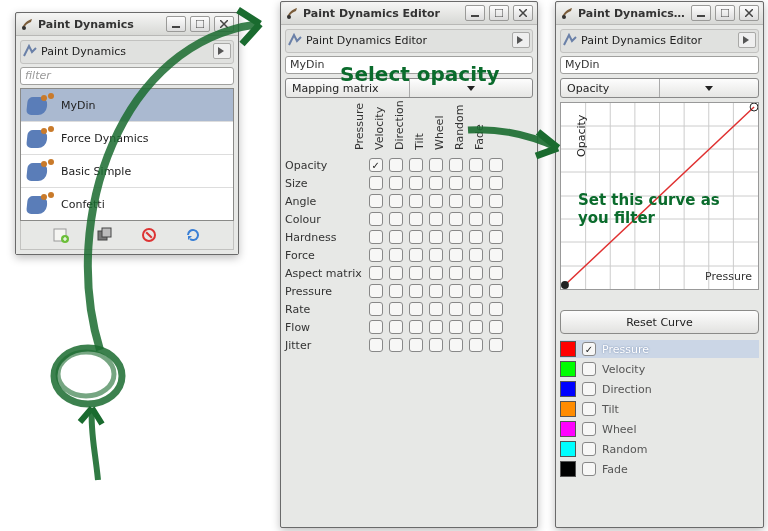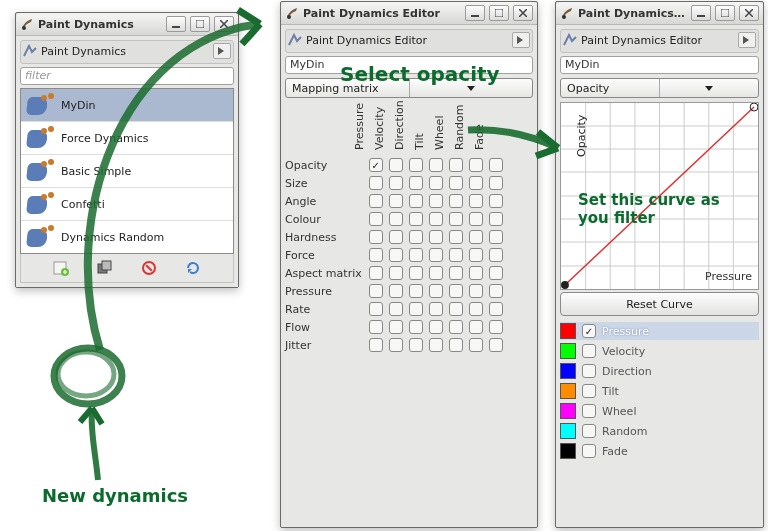--- a/index.html
+++ b/index.html
@@ -42,21 +42,21 @@
   .mx-rows{display:flex;flex-direction:column;}
   .mx-r{display:flex;height:18px;align-items:center;}
   .mx-c{width:20px;display:flex;align-items:center;justify-content:center;}
   .chk{width:12px;height:12px;border:1px solid #888;border-radius:3px;background:#f7f7f6;display:flex;align-items:center;justify-content:center;font-size:10px;color:#222;}
   .chk.checked::after{content:"✓";font-weight:bold;}
   
   .curve-wrap{position:relative;border:1px solid #999;background:#fff;height:186px;margin-top:4px;}
   .curve-wrap canvas,.curve-wrap svg{position:absolute;inset:0;width:100%;height:100%;}
   .curve-ylabel{position:absolute;left:3px;top:8px;transform:rotate(-90deg);transform-origin:left top;font-size:11px;}
   .curve-xlabel{position:absolute;right:6px;bottom:6px;font-size:11px;color:#333;}
-  .btn{height:22px;border:1px solid #8a8a88;border-radius:4px;background:linear-gradient(#fdfdfd,#e2e2e0);display:flex;align-items:center;justify-content:center;cursor:pointer;font-size:11px;margin-top:2px;}
+  .btn{height:22px;border:1px solid #8a8a88;border-radius:4px;background:linear-gradient(#fdfdfd,#e2e2e0);display:flex;align-items:center;justify-content:center;cursor:pointer;font-size:11px;margin-top:20px;}
   .input-list{margin-top:6px;display:flex;flex-direction:column;gap:2px;}
   .input-row{display:flex;align-items:center;gap:6px;height:18px;}
   .input-row.sel{background:#cbd6e6;}
   .input-row.sel .lbl{color:#fff; text-shadow:0 0 2px #6a80a8;}
   .swatch{width:14px;height:14px;border:1px solid #555;}
   .lbl{font-size:11px;color:#555;}
   
   .anno{position:absolute;color:#0a6b2c;font-family:"DejaVu Sans",Arial,sans-serif;font-weight:bold;pointer-events:none;}
 </style>
 </head>
@@ -130,28 +130,20 @@
             </span>
             <span>Basic Simple</span>
           </div>
           <div class="dyn-row">
             <span class="dyn-icon">
               <span class="brush-blob"></span>
               <span class="brush-dot d1"></span>
               <span class="brush-dot d2"></span>
             </span>
             <span>Confetti</span>
-          </div>
-          <div class="dyn-row">
-            <span class="dyn-icon">
-              <span class="brush-blob"></span>
-              <span class="brush-dot d1"></span>
-              <span class="brush-dot d2"></span>
-            </span>
-            <span>Dynamics Random</span>
           </div>
         </div>
       <div class="toolbar">
         <span class="tool-btn">
             <svg width="18" height="16">
               <rect x="2" y="2" width="12" height="12" fill="#f5f5f2" stroke="#999"></rect>
               <circle cx="13" cy="12" r="4" fill="#6cbf3a"></circle>
               <path d="M13 10v4M11 12h4" stroke="#fff" stroke-width="1.2"></path>
             </svg>
           </span>
@@ -632,20 +624,19 @@
 
     <path d="M98 480 C 95 450, 90 430, 92 408" fill="none" stroke="#1a6b2f" stroke-width="6" opacity="0.9"></path>
     <path d="M92 408 l-12 14 M92 408 l10 16" stroke="#1a6b2f" stroke-width="6" fill="none"></path>
 
     <path d="M100 350 C 60 220, 120 40, 260 24" fill="none" stroke="#1a6b2f" stroke-width="8" opacity="0.85"></path>
     <path d="M260 24 l-22 -14 M260 24 l-18 20" stroke="#1a6b2f" stroke-width="7" fill="none"></path>
 
     <path d="M468 130 C 500 128, 530 135, 558 148" fill="none" stroke="#1a6b2f" stroke-width="7" opacity="0.9"></path>
     <path d="M558 148 l-20 -16 M558 148 l-22 8" stroke="#1a6b2f" stroke-width="7" fill="none"></path>
   </svg>
-  <div class="anno" style="left:42px;top:485px;font-size:18px;">New dynamics</div>
   <div class="anno" style="left:340px;top:62px;font-size:20px;">Select opacity</div>
   <div class="anno" style="left:578px;top:191px;font-size:15px;line-height:1.2;">
     <div>Set this curve as</div>
     <div>you filter</div>
   </div>
 
 </div>
 
 </body></html>

